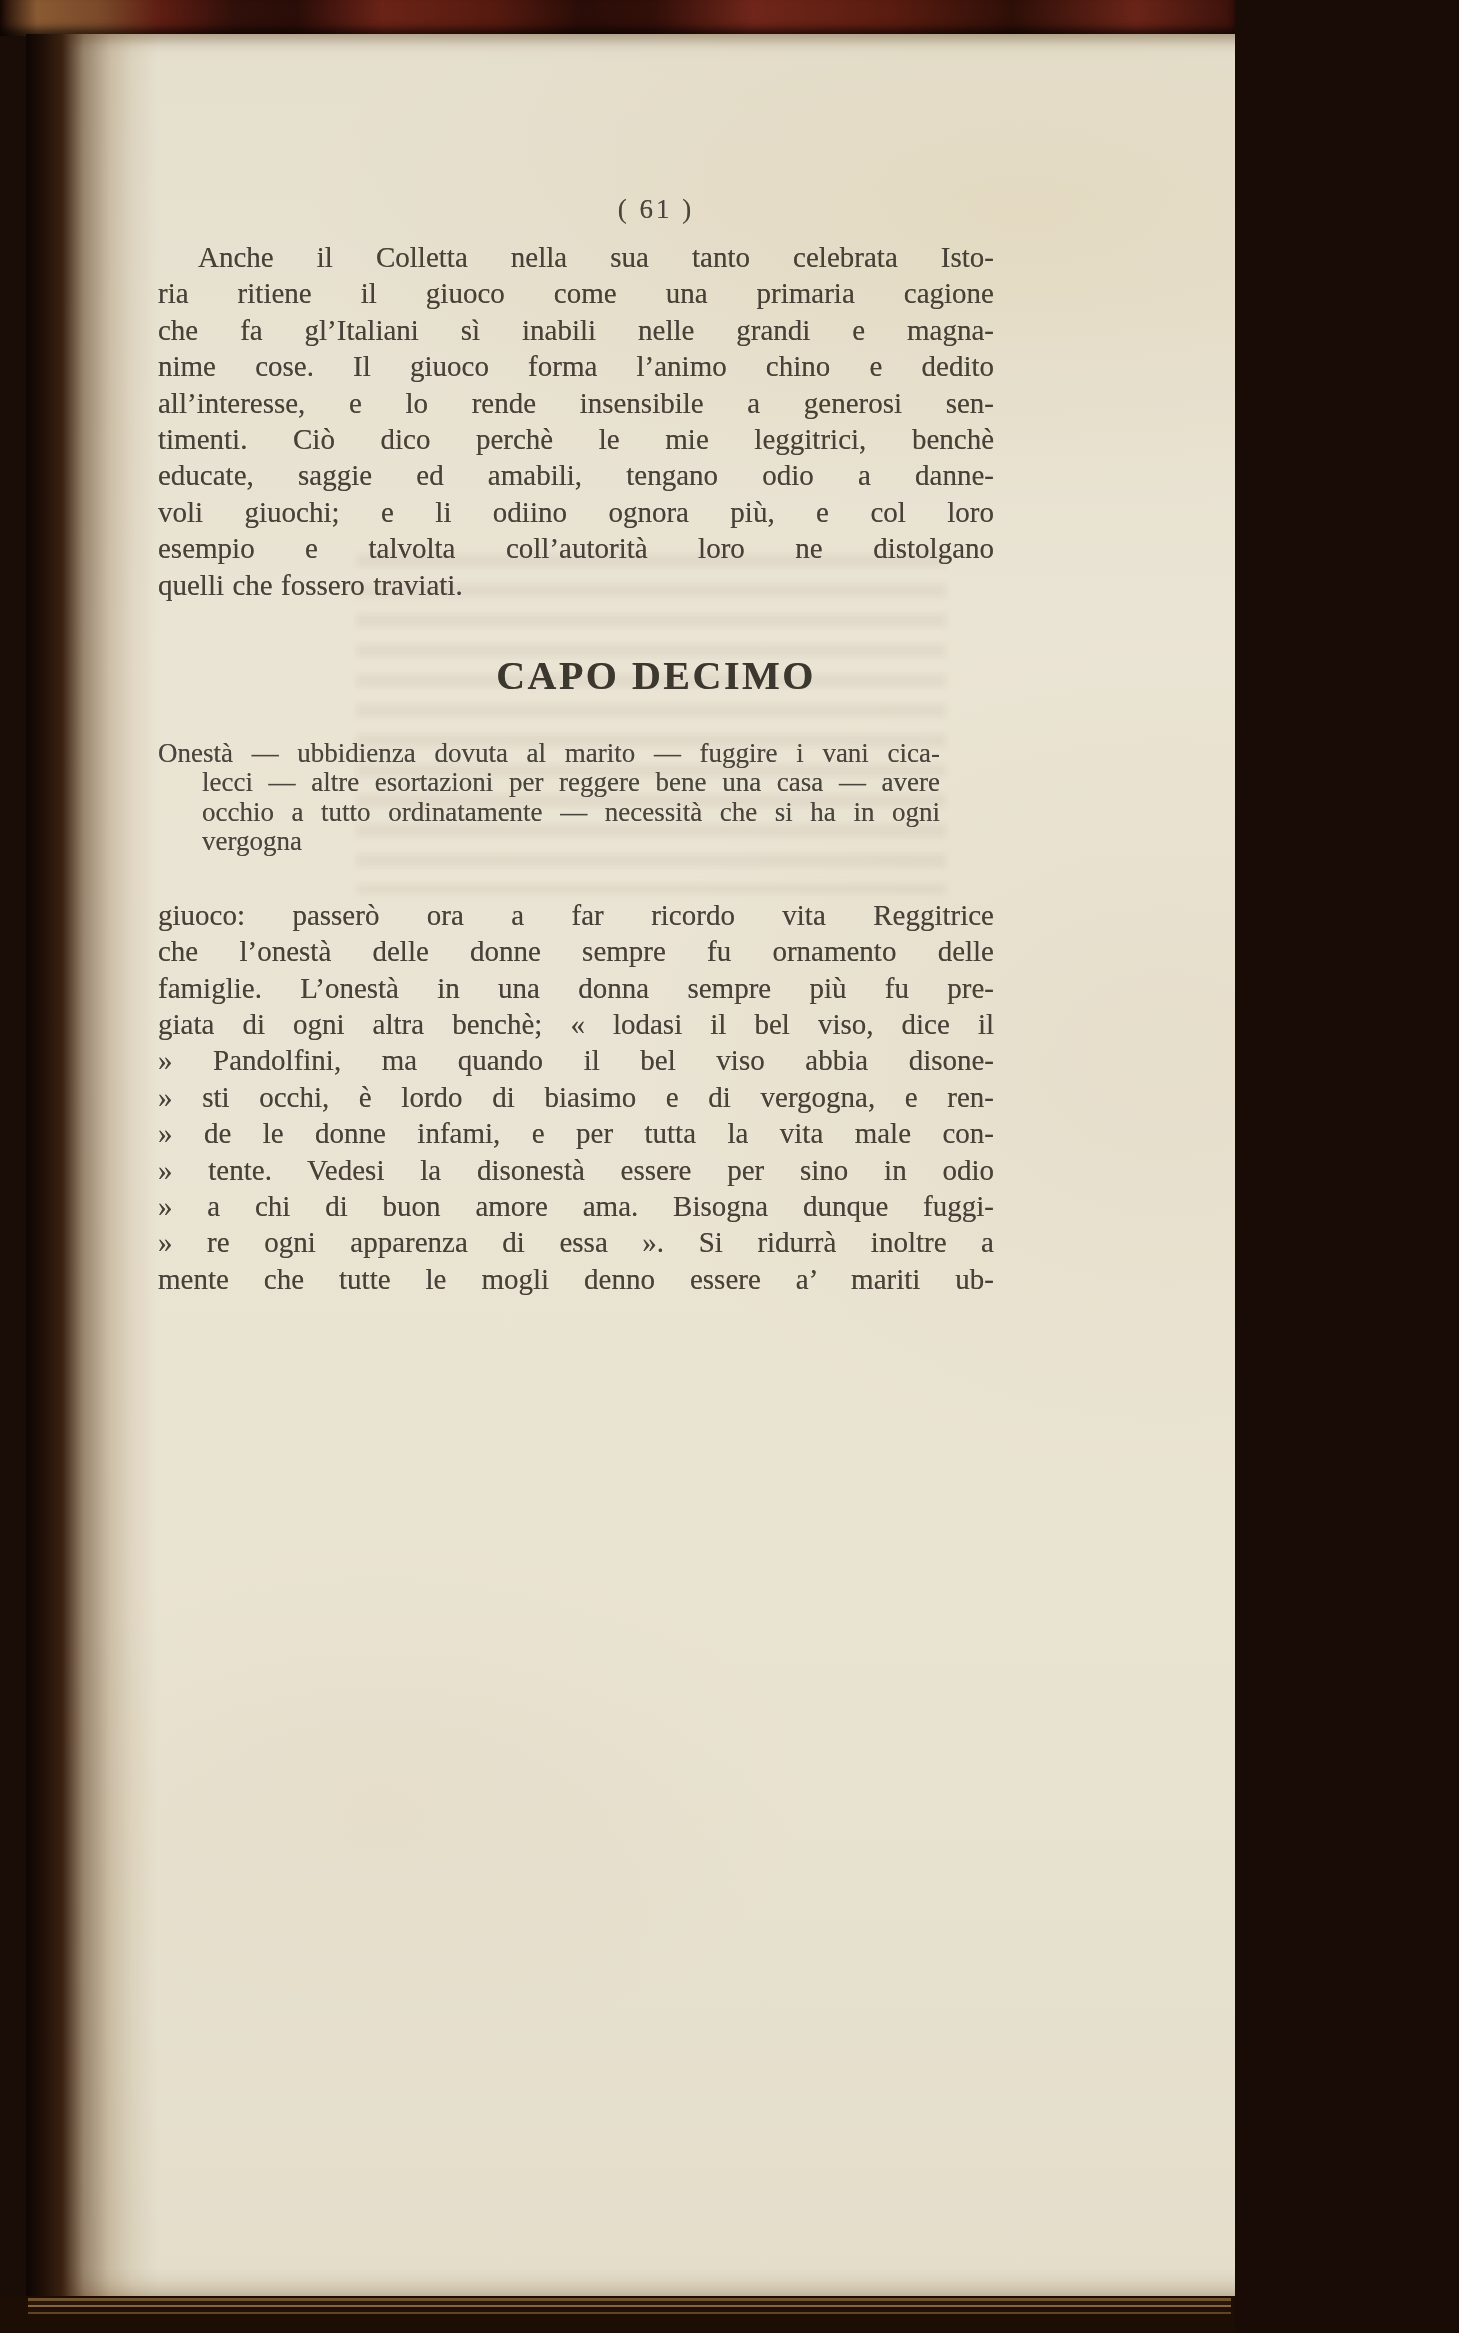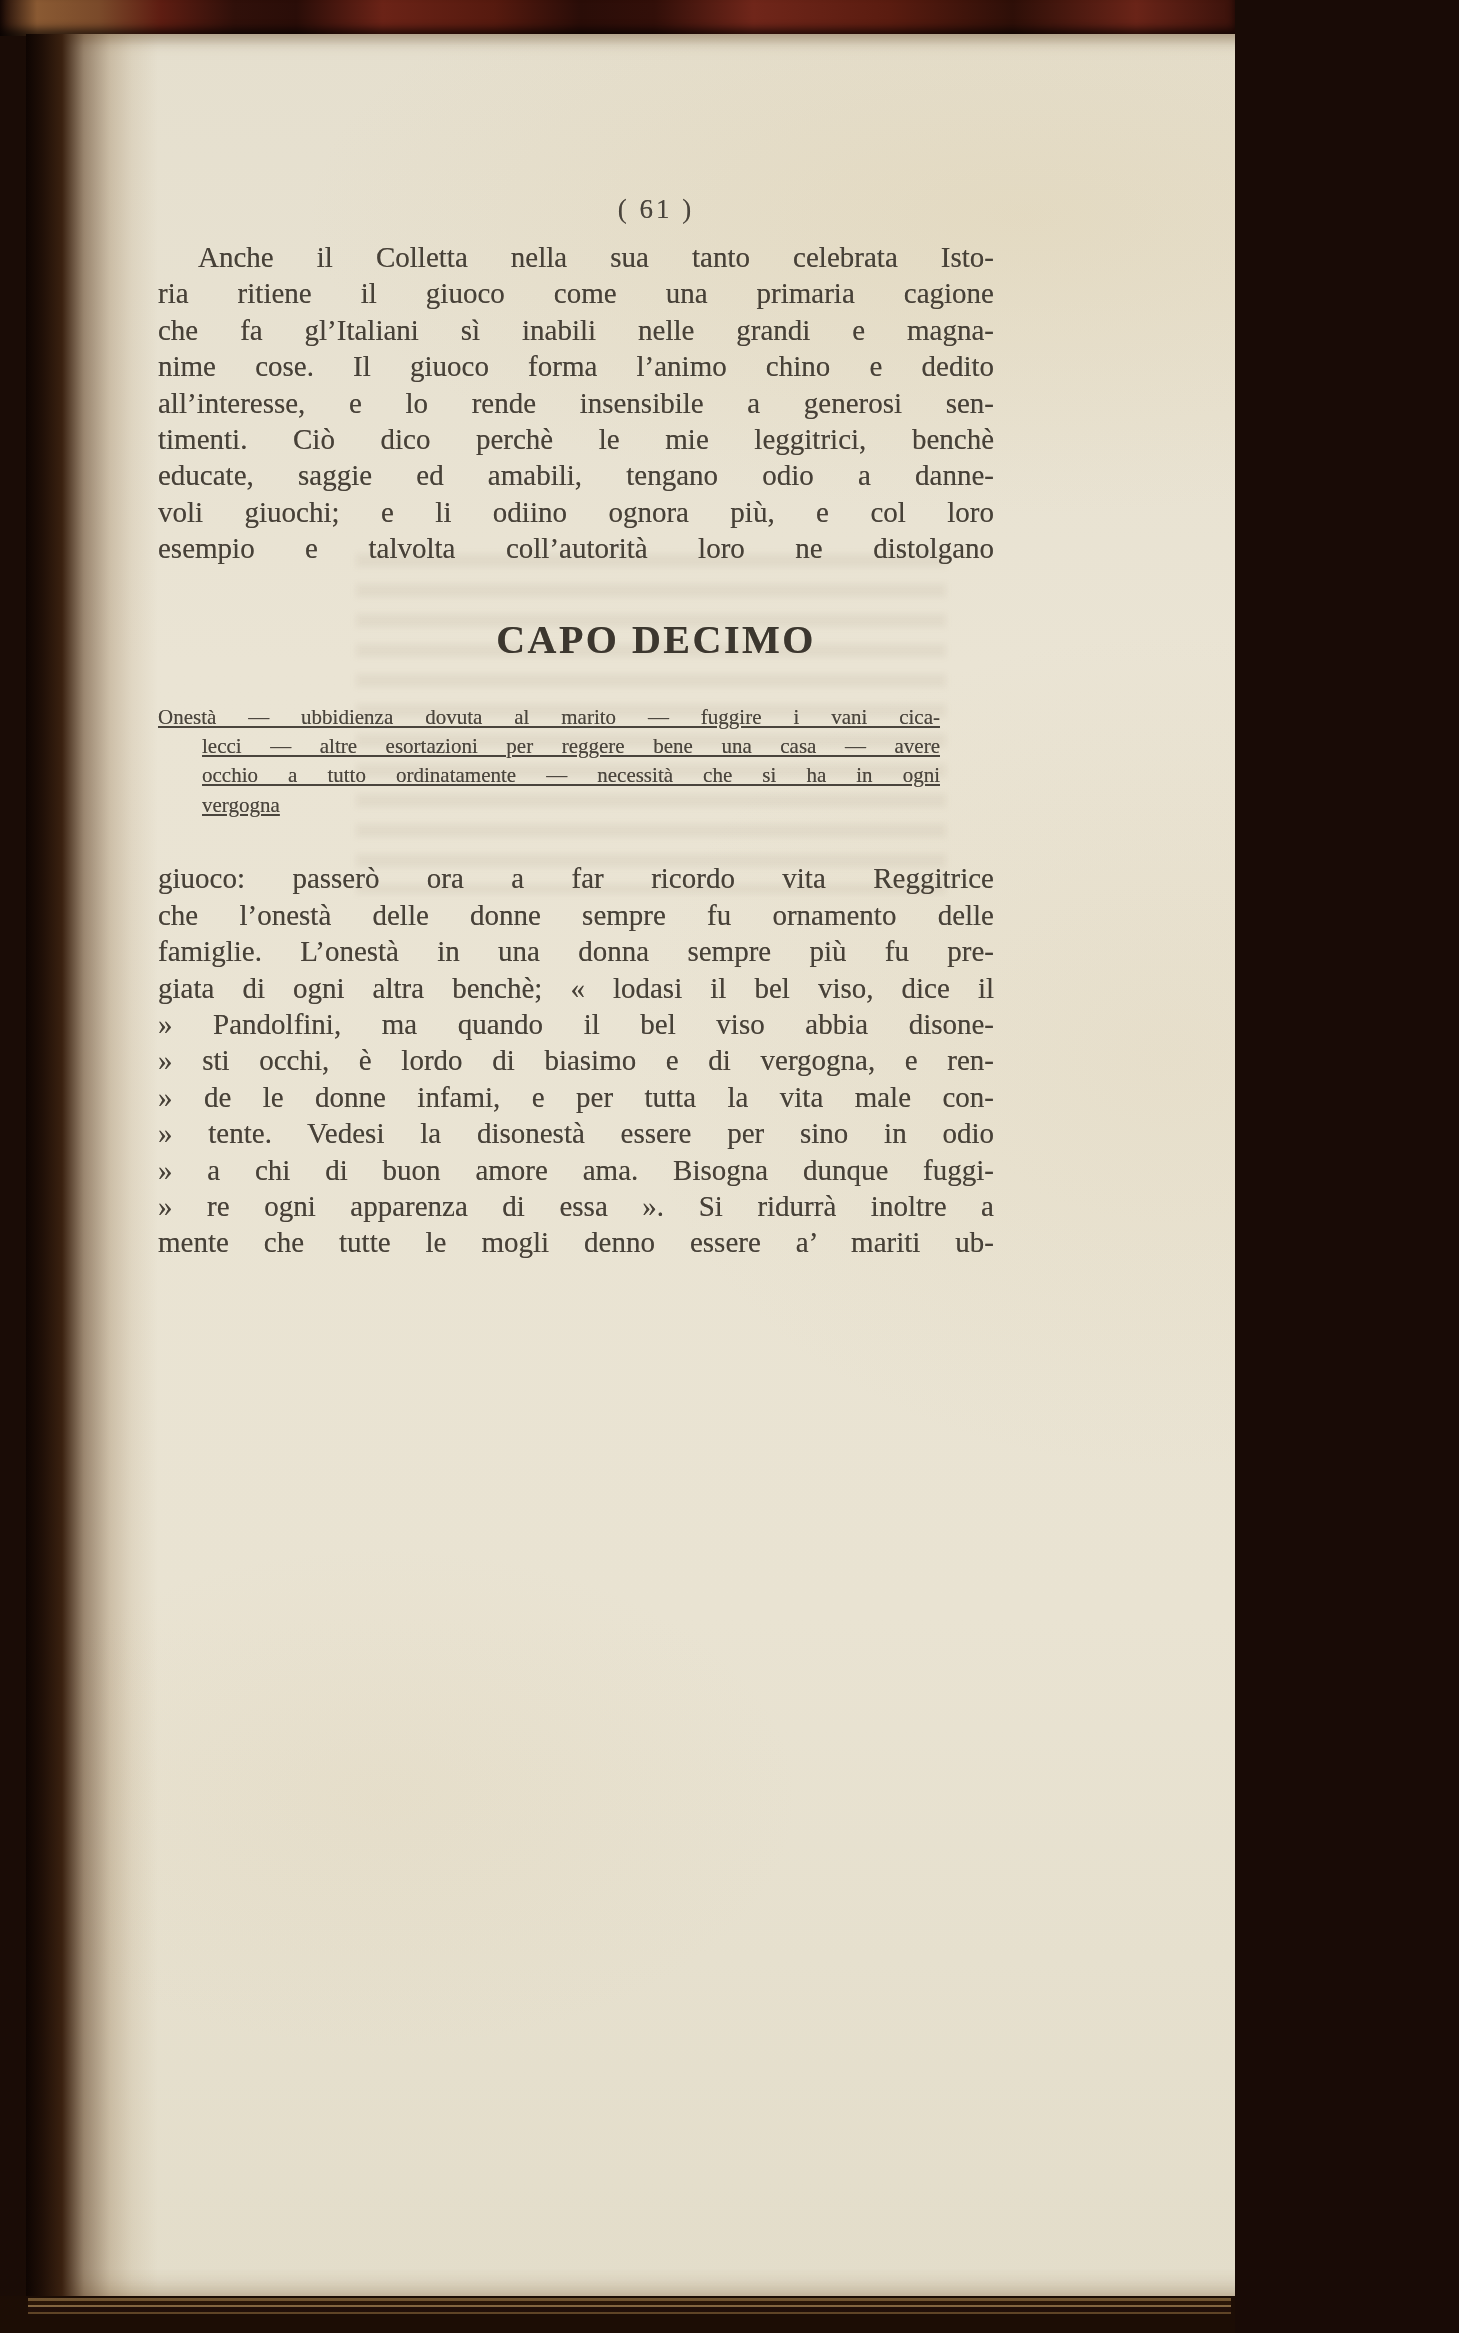--- a/index.html
+++ b/index.html
@@ -81,21 +81,21 @@
     text-justify:inter-word; word-spacing:0.04em;
   }
   .line.indent { padding-left:40px; }
   .line.last { text-align-last:left; }
   .heading {
     font-size:40px; font-weight:700; letter-spacing:2.5px;
     text-align:center; transform:translateX(80px);
     margin-top:49px; margin-bottom:40px; color:#3c372f;
   }
   .summary { width:782px; color:#4a453d; }
-  .summary .line { font-size:21px; line-height:29.4px;text-decoration:underline; }
+  .summary .line { font-size:27px; line-height:29.4px; }
   .summary .line.cont { padding-left:44px; }
   .para2 { margin-top:40px; }
 </style>
 </head>
 <body>
 
 <div class="scene">
 
   <div class="top-edge"></div>
 
@@ -110,20 +110,21 @@
       <div class="para">
         <div class="line indent">Anche il Colletta nella sua tanto celebrata Isto-</div>
         <div class="line">ria ritiene il giuoco come una primaria cagione</div>
         <div class="line">che fa gl’Italiani sì inabili nelle grandi e magna-</div>
         <div class="line">nime cose. Il giuoco forma l’animo chino e dedito</div>
         <div class="line">all’interesse, e lo rende insensibile a generosi sen-</div>
         <div class="line">timenti. Ciò dico perchè le mie leggitrici, benchè</div>
         <div class="line">educate, saggie ed amabili, tengano odio a danne-</div>
         <div class="line">voli giuochi; e li odiino ognora più, e col loro</div>
         <div class="line">esempio e talvolta coll’autorità loro ne distolgano</div>
+        <div class="line last">quelli che fossero traviati.</div>
       </div>
 
       <div class="heading">CAPO DECIMO</div>
 
       <div class="summary">
         <div class="line">Onestà — ubbidienza dovuta al marito — fuggire i vani cica-</div>
         <div class="line cont">lecci — altre esortazioni per reggere bene una casa — avere</div>
         <div class="line cont">occhio a tutto ordinatamente — necessità che si ha in ogni</div>
         <div class="line cont last">vergogna</div>
       </div>

